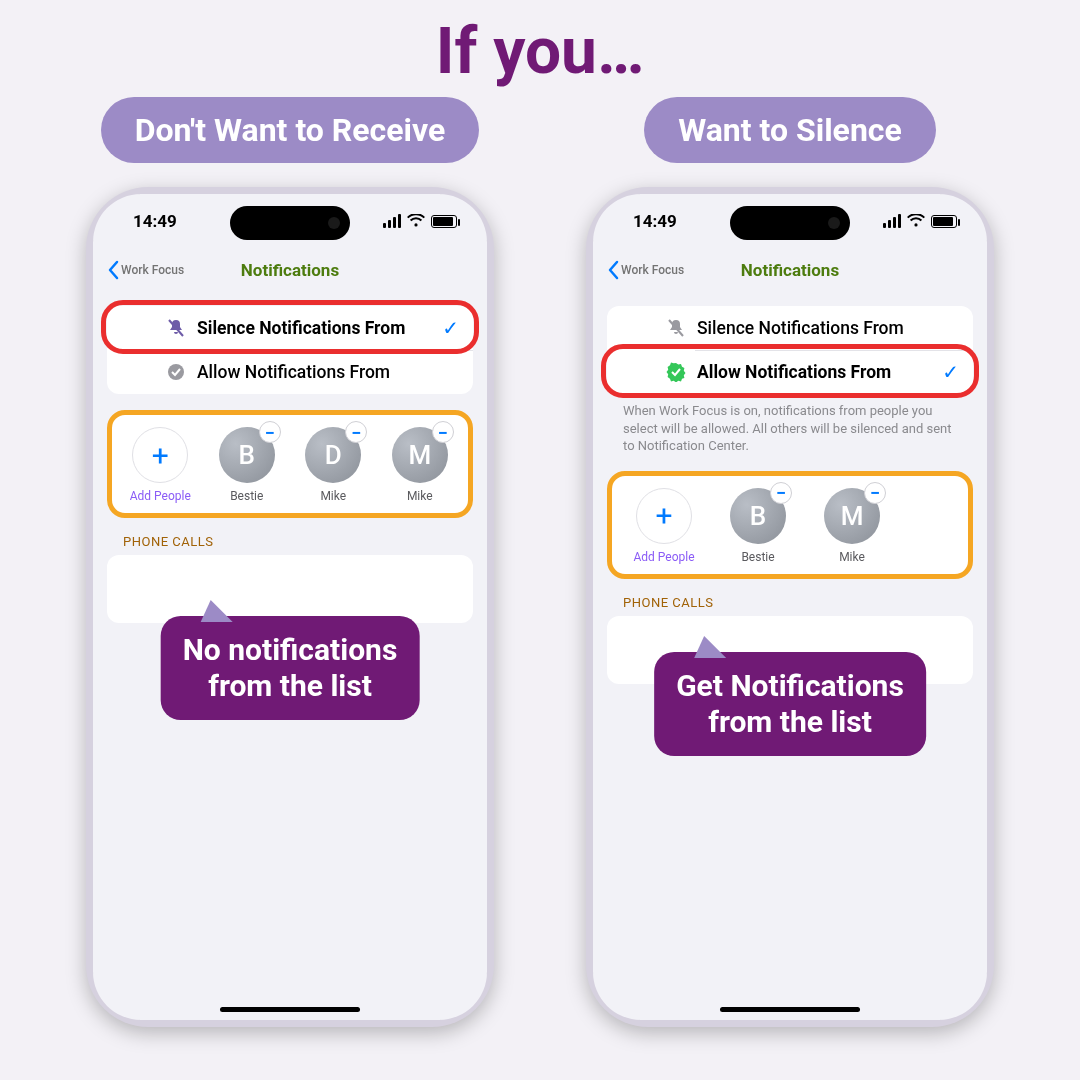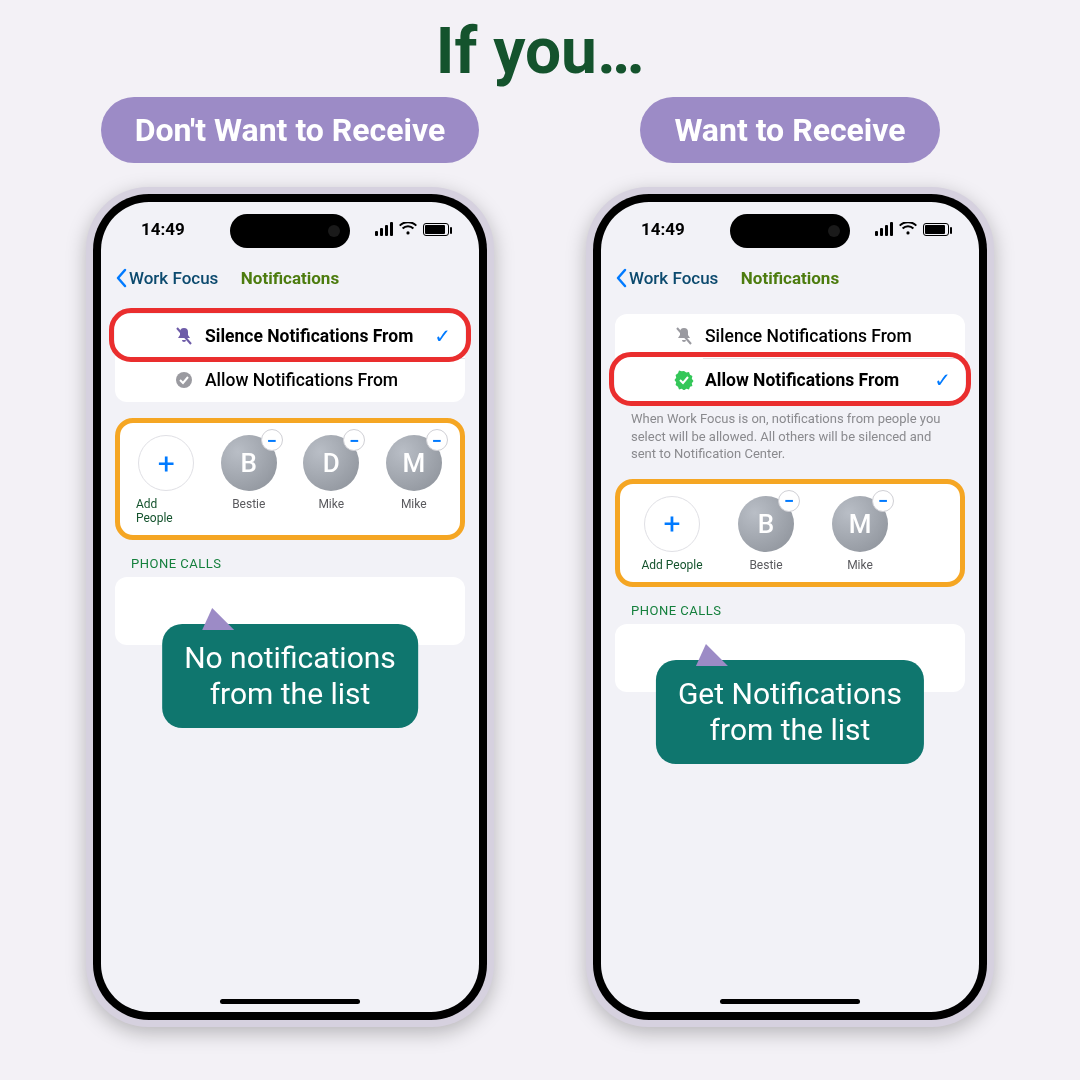--- a/index.html
+++ b/index.html
@@ -8,21 +8,21 @@
     height: 1080px;
     background: #f3f1f6;
     font-family: -apple-system, "Segoe UI", Roboto, Helvetica, Arial, sans-serif;
     position: relative;
     overflow: hidden;
   }
   .heading {
     text-align: center;
     font-size: 64px;
     font-weight: 700;
-    color: #14532d;
+    color: #701a75;
     padding-top: 14px;
   }
   .columns {
     display: flex;
     justify-content: center;
     gap: 70px;
     margin-top: 8px;
   }
   .col { width: 430px; display: flex; flex-direction: column; align-items: center; }
   .pill {
@@ -42,21 +42,20 @@
     background: #d6d1df;
     border-radius: 62px;
     padding: 7px;
     box-shadow: 0 6px 20px rgba(0,0,0,0.25);
     position: relative;
   }
   .phone-inner {
     width: 100%; height: 100%;
     background: #000;
     border-radius: 56px;
-    padding: 8px;
   }
   .screen {
     width: 100%; height: 100%;
     background: #f2f2f7;
     border-radius: 48px;
     position: relative;
     overflow: hidden;
   }
   .island {
     position: absolute;
@@ -89,21 +88,21 @@
   .batt::before{content:"";position:absolute;left:1px;top:1px;bottom:1px;width:20px;background:#000;border-radius:1px;}
   .batt::after{content:"";position:absolute;right:-4px;top:3px;width:2px;height:7px;background:#000;border-radius:1px;}
 
   .nav {
     position: absolute; top: 54px; left:0; right:0;
     height: 44px;
     display:flex; align-items:center; justify-content:center;
   }
   .nav-back{
     position:absolute; left:14px; display:flex; align-items:center;
-    color:#0c4a6e; font-size:17px; font-weight:500;
+    color:#737373; font-size:12px; font-weight:500;
   }
   .nav-back svg{ margin-right:2px; }
   .nav-title{ font-size:17px; font-weight:700; color:#4d7c0f; }
 
   .content { position:absolute; top:112px; left:14px; right:14px; }
   .card {
     background:#fff; border-radius:12px;
     overflow:visible; position:relative;
   }
   .row {
@@ -141,29 +140,29 @@
   .avatar.add{
     background:#fff; border:1px solid #e0e0e5; color:#007aff; font-size:30px; font-weight:400;
   }
   .minus{
     position:absolute; top:-6px; right:-6px;
     width:22px; height:22px; border-radius:50%;
     background:#fff; border:1px solid #d0d0d5;
     display:flex; align-items:center; justify-content:center;
     color:#007aff; font-size:18px; font-weight:700;
   }
-  .add-label{ color:#14532d; }
+  .add-label{ color:#8b5cf6; }
   .section-label{
-    font-size:13px; color:#15803d; letter-spacing:0.5px;
+    font-size:13px; color:#a16207; letter-spacing:0.5px;
     margin:16px 0 6px 16px;
   }
   .callout{
     position:absolute; left:50%; transform:translateX(-50%);
-    background:#0f766e; color:#fff;
-    font-size:30px; font-weight:400; text-align:center;
+    background:#701a75; color:#fff;
+    font-size:30px; font-weight:700; text-align:center;
     padding:16px 22px; border-radius:20px; line-height:1.2;
     z-index:30; white-space:nowrap;
   }
   .callout::before{
     content:""; position:absolute; top:-16px; left:40px;
     width:0;height:0;
     border-left:10px solid transparent;
     border-right:22px solid transparent;
     border-bottom:22px solid #9c8bc6;
   }
@@ -274,21 +273,21 @@
             <span>No notifications</span><br><span>from the list</span>
           </div>
         </div>
         <div class="home-ind"></div>
       </div>
         </div>
     </div>
   </div>
 
   <div class="col">
-    <div class="pill">Want to Receive</div>
+    <div class="pill">Want to Silence</div>
     <div class="phone">
       <div class="phone-inner">
           <div class="screen">
         <div class="island"></div>
         <div class="statusbar">
           <span>14:49</span>
           <div class="status-icons">
             <span class="sig">
                   <span></span>
                   <span></span>

